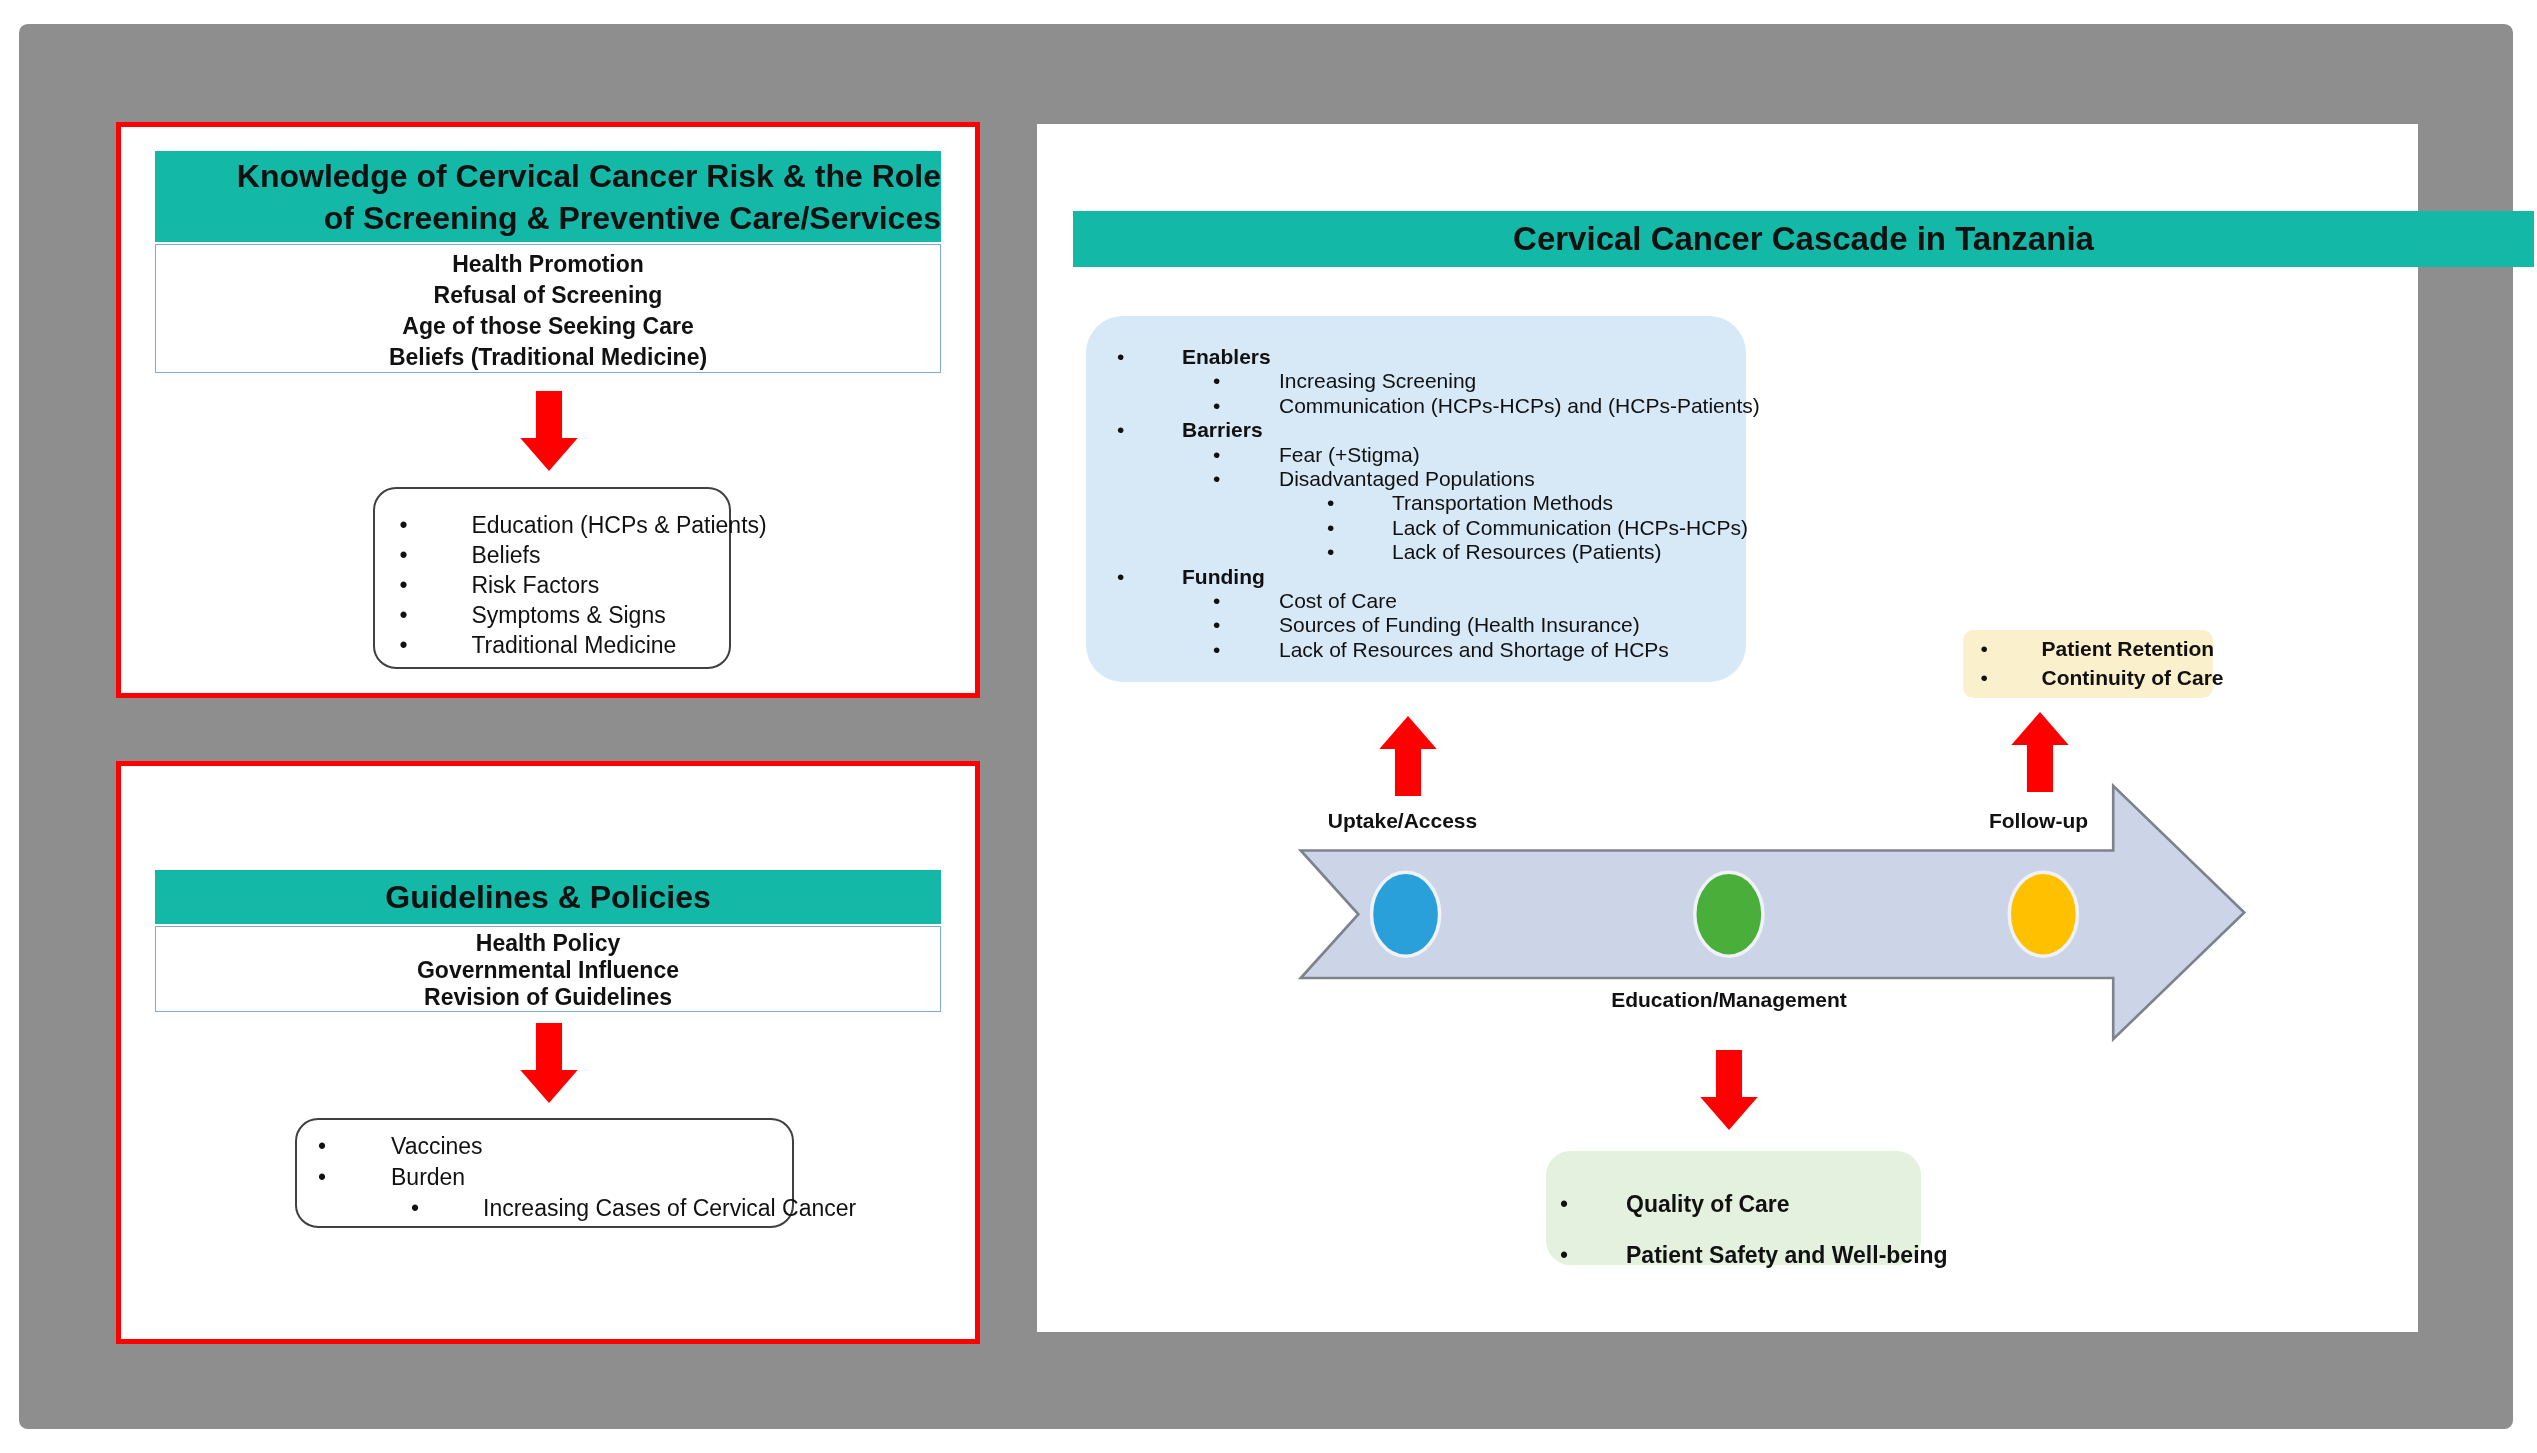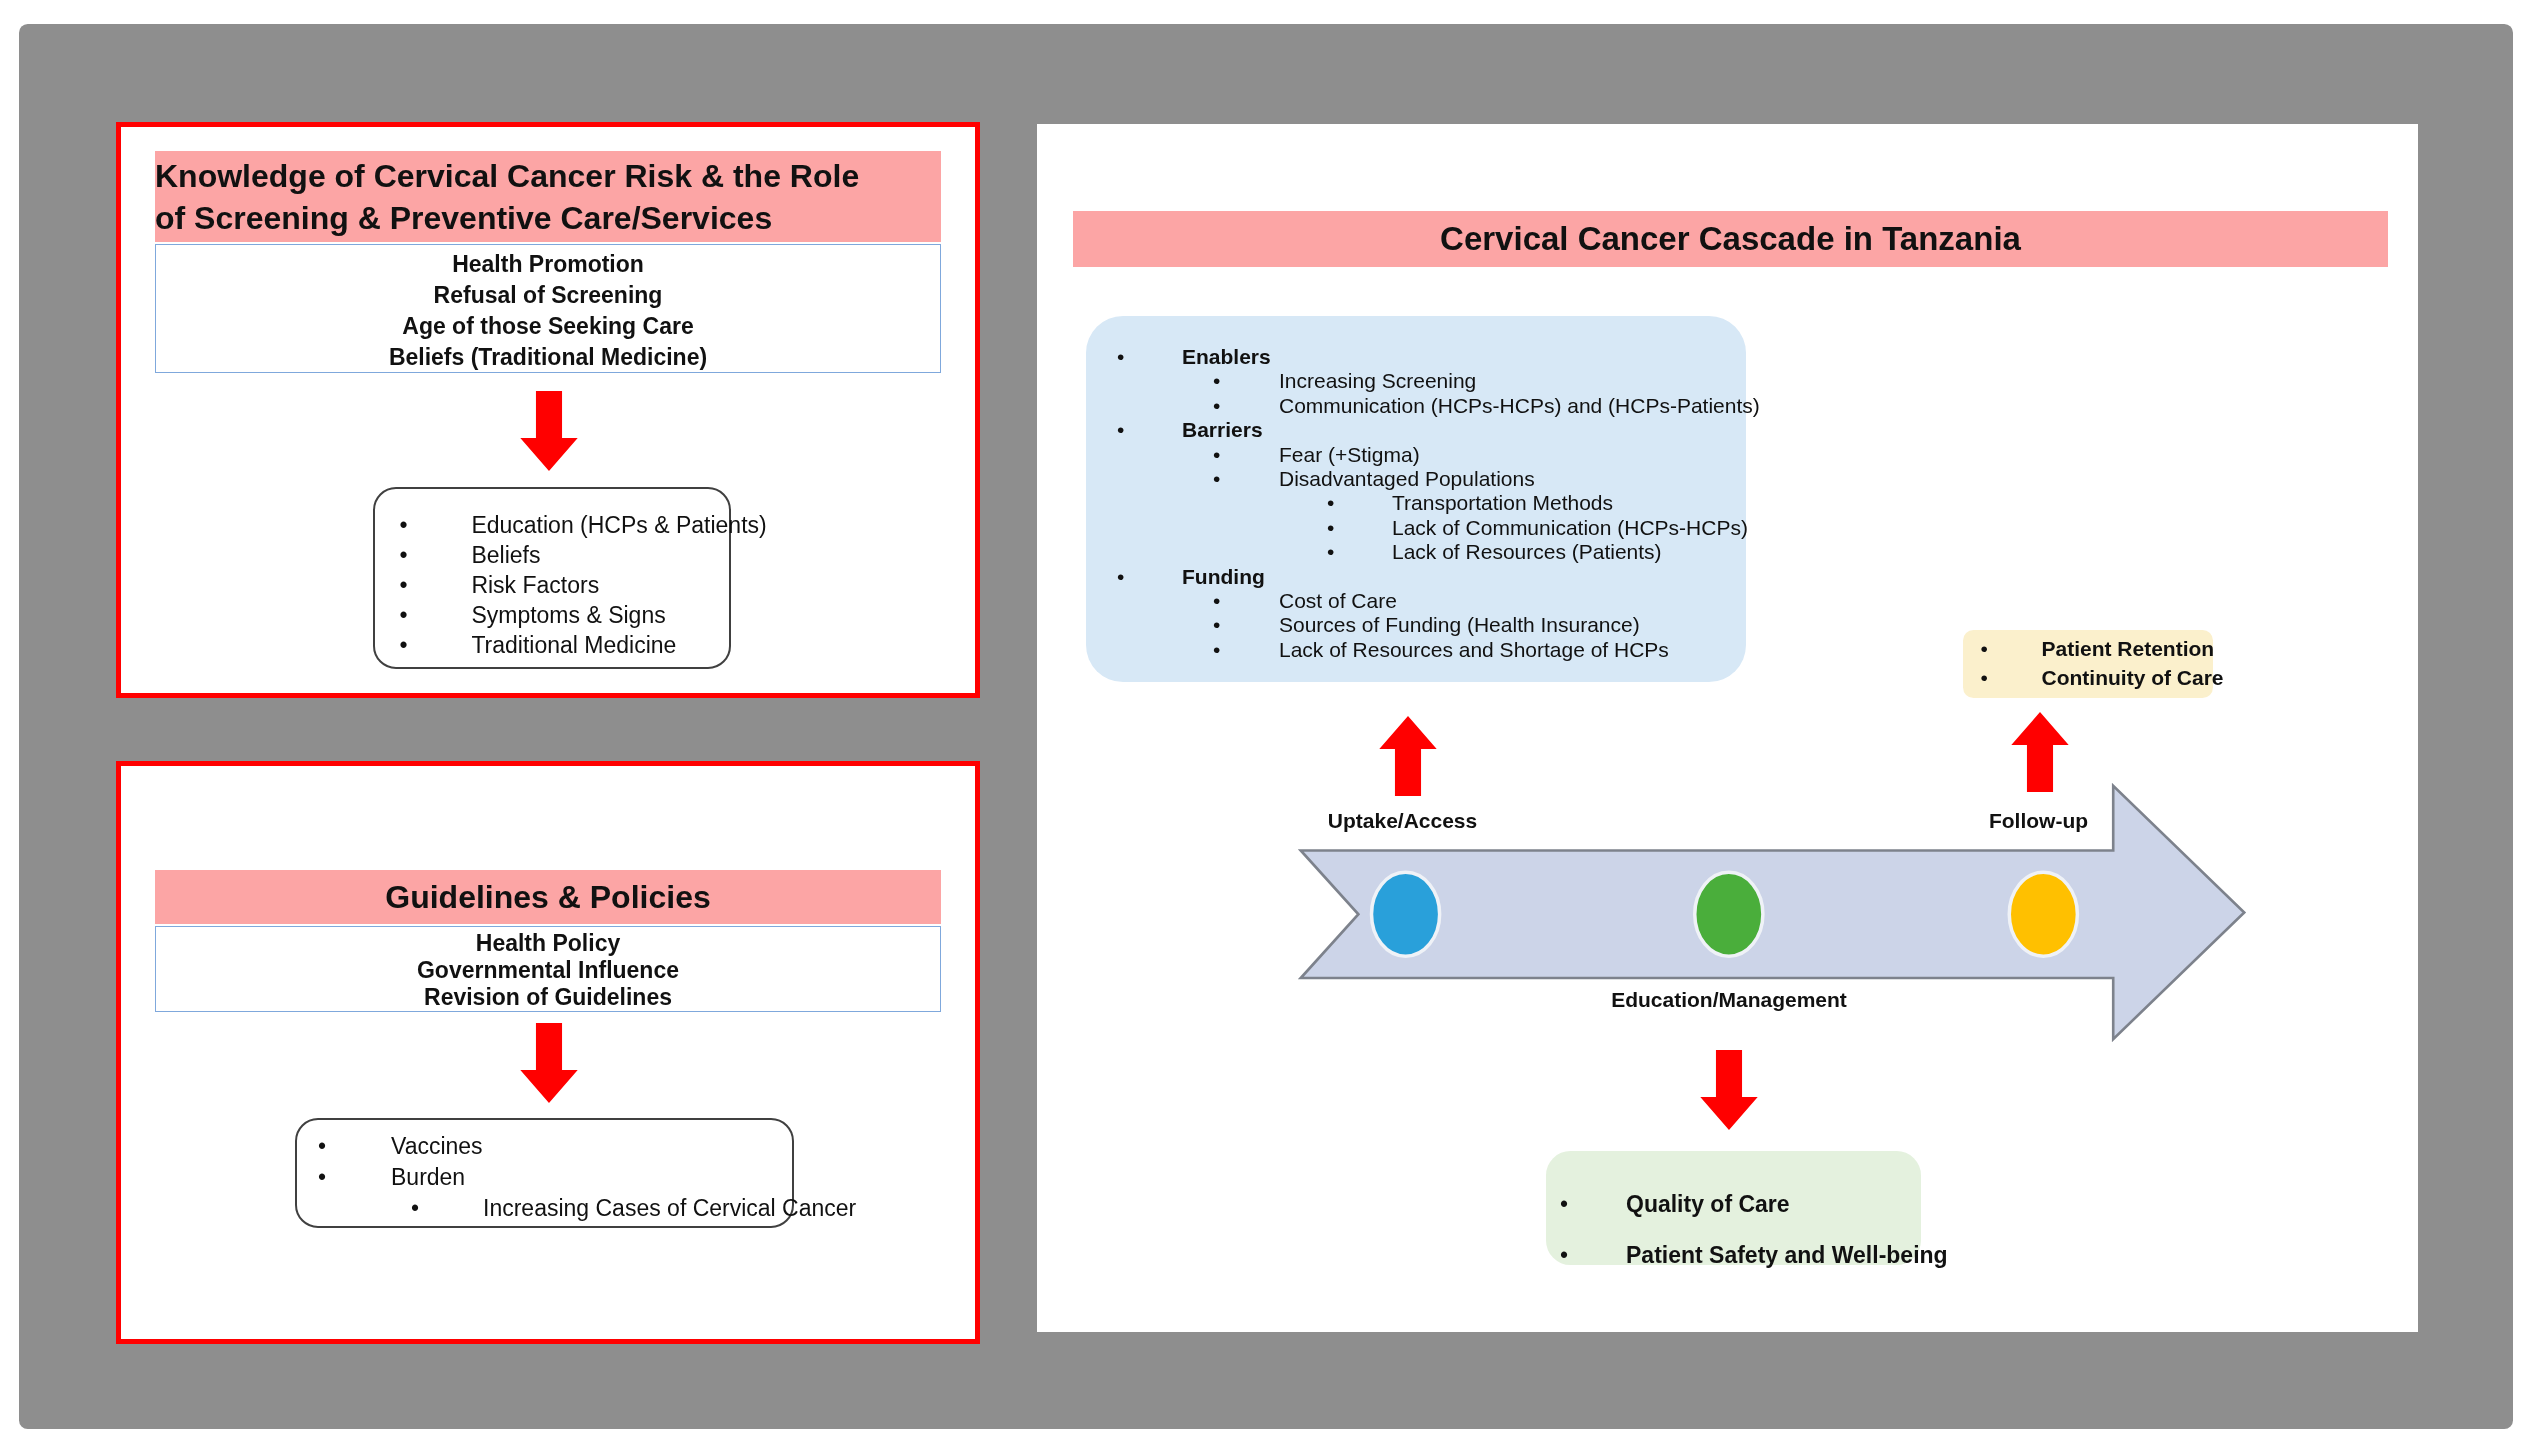--- a/index.html
+++ b/index.html
@@ -2,21 +2,21 @@
 <html style="font-size:14px"><head>
 <meta charset="utf-8">
 <style>
   html,body{margin:0;padding:0;background:#ffffff;}
   *{box-sizing:border-box;font-family:"Liberation Sans",sans-serif;}
   #canvas{position:relative;width:2538px;height:1454px;background:#ffffff;overflow:hidden;}
   .abs{position:absolute;}
   #gray-bg{left:19px;top:24.4px;width:2494px;height:1405px;background:#8E8E8E;border-radius:8.7px;}
   .white-panel{background:#ffffff;}
   .red-panel{background:#ffffff;border:5.2px solid #FF0000;}
-  .title-band{background:#fca5a5;color:#111;text-align:left;font-weight:bold;}
+  .title-band{background:#14b8a6;color:#111;text-align:right;font-weight:bold;}
   .band-2line{font-size:32px;line-height:42px;padding-top:4.4px;}
   .band-1line{font-size:32px;}
   .band-cascade{font-size:33px;}
   .vcenter{display:flex;align-items:center;justify-content:center;}
   .themes-box{border:1.7px solid #7FA8DC;background:#ffffff;text-align:center;font-weight:bold;color:#111;}
   .themes-box .line{font-size:23px;line-height:31px;white-space:nowrap;}
   .themes-box.compact .line{line-height:27px;}
   .round-box{background:#ffffff;border:2.6px solid #404040;border-radius:23px;color:#111;}
   .li{display:flex;align-items:baseline;color:#111;gap:35px;}
   .dot{flex:0 0 auto;text-align:left;}
@@ -116,21 +116,21 @@
         <span class="dot"></span>
         <span class="t">Burden</span>
       </div>
     <div class="li l2">
         <span class="dot"></span>
         <span class="t">Increasing Cases of Cervical Cancer</span>
       </div>
   </div>
 
   <div class="abs white-panel" style="left:1037px;top:124px;width:1381px;height:1208px;"></div>
-  <div class="abs title-band band-cascade vcenter" style="left:1073px;top:211px;width:1315px;height:56px;">
+  <div class="abs title-band band-cascade vcenter" style="left:1073px;top:211px;width:1461px;height:56px;">
     <div>Cervical Cancer Cascade in Tanzania</div>
   </div>
 
   <div class="abs" id="factors-box" style="left:1086px;top:316px;width:660px;height:366px;">
     <div class="li f1">
         <span class="dot"></span>
         <span class="t">Enablers</span>
       </div>
     <div class="li f2">
         <span class="dot"></span>

